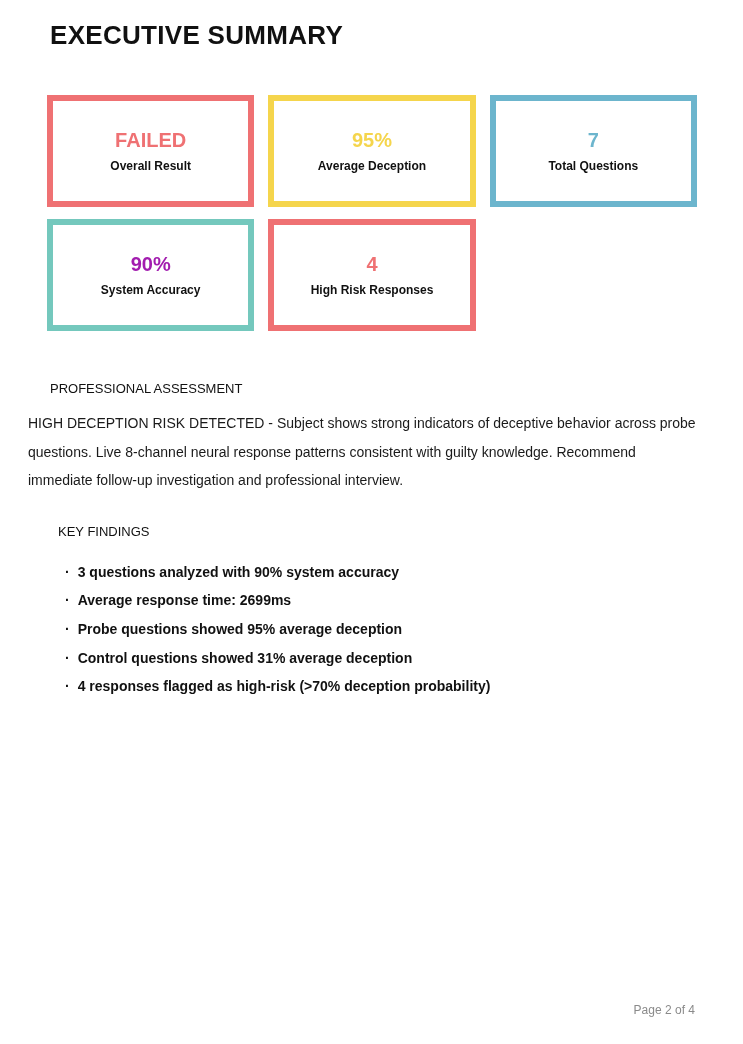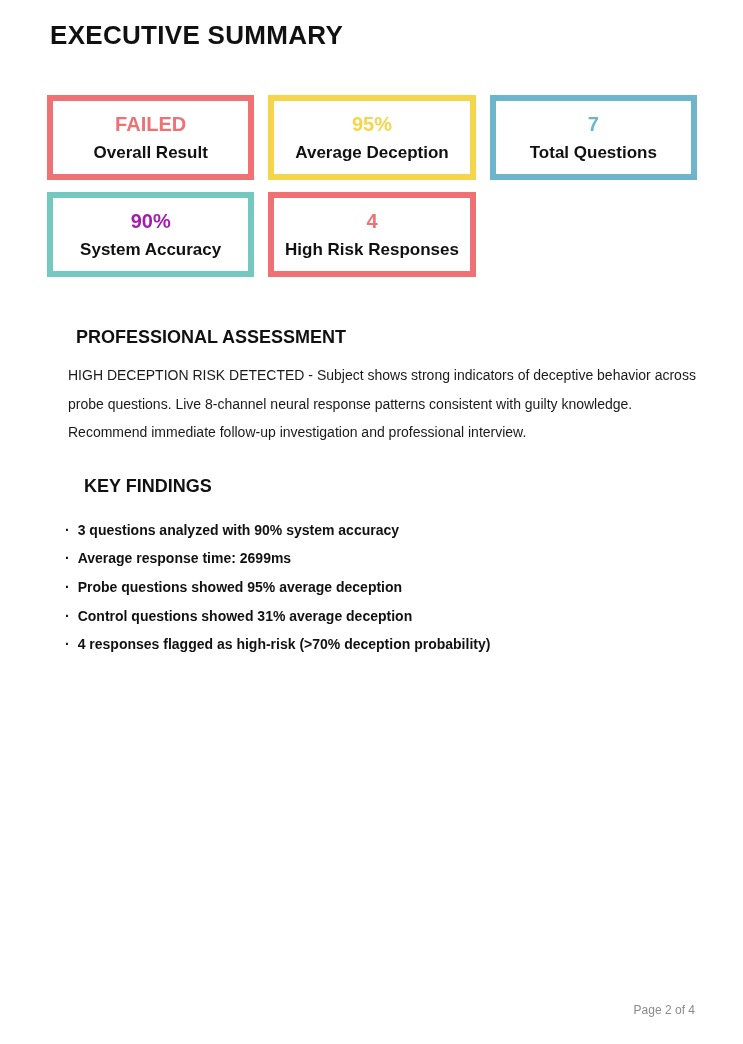--- a/index.html
+++ b/index.html
@@ -24,51 +24,51 @@
     color: #111111;
   }
   .cards-grid {
     display: grid;
     grid-template-columns: repeat(3, 1fr);
     gap: 12px 14px;
     margin: 44px 46px 0 47px;
   }
   .stat-card {
     box-sizing: border-box;
-    height: 85px;
+    height: 112px;
     border: 6px solid #cccccc;
     background: #ffffff;
     display: flex;
     flex-direction: column;
     align-items: center;
     justify-content: center;
     gap: 10px;
     text-align: center;
   }
   .stat-value {
     font-size: 20px;
     font-weight: bold;
     line-height: 1;
   }
   .stat-label {
-    font-size: 17px;
+    font-size: 12px;
     font-weight: bold;
     color: #111111;
     line-height: 1;
   }
   .section-heading {
     margin: 0;
-    padding: 0 46px 0 76px;
-    font-size: 18px;
-    font-weight: bold;
+    padding: 0 46px 0 50px;
+    font-size: 13px;
+    font-weight: normal;
     color: #111111;
   }
   .assessment-heading { margin-top: 50px; }
   .assessment-body {
-    margin: 13px 46px 0 68px;
+    margin: 13px 46px 0 28px;
     font-size: 14px;
     line-height: 28.5px;
     color: #1a1a1a;
   }
   .findings-heading { margin-top: 29px; margin-left: 8px; }
   .findings-list {
     list-style: none;
     margin: 19px 46px 0 50px;
     padding: 0 0 0 15px;
   }

